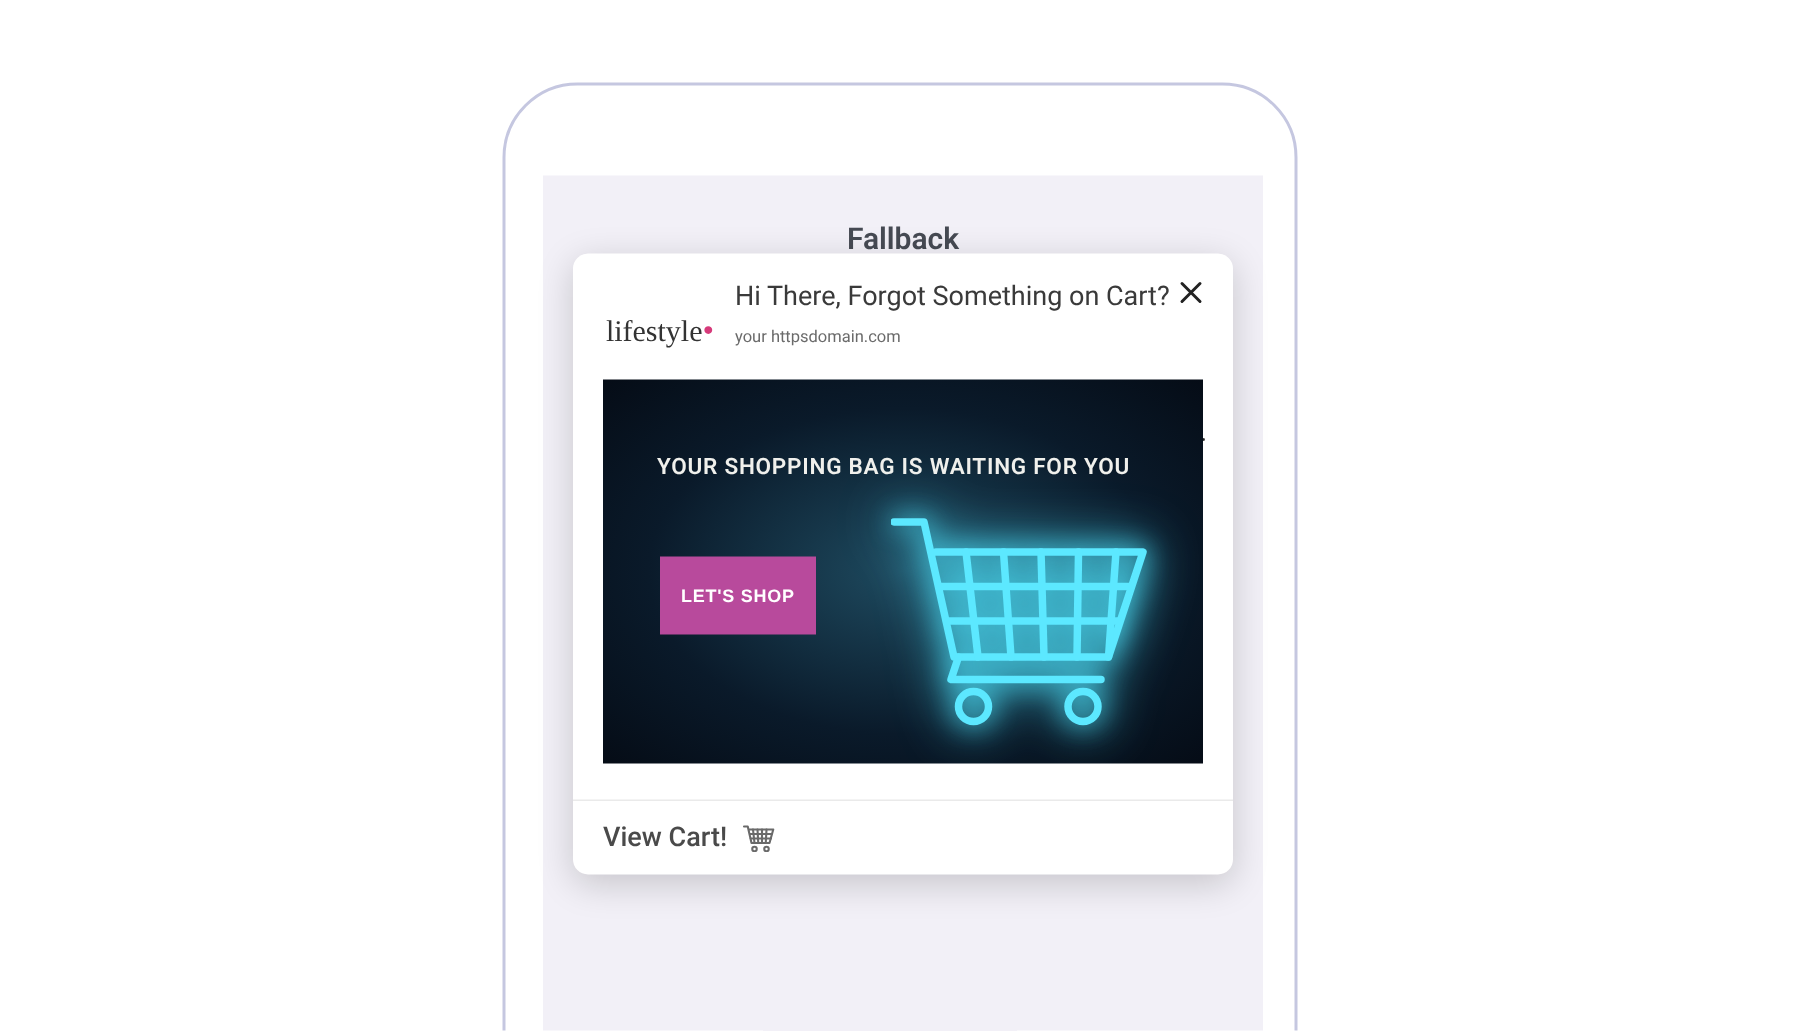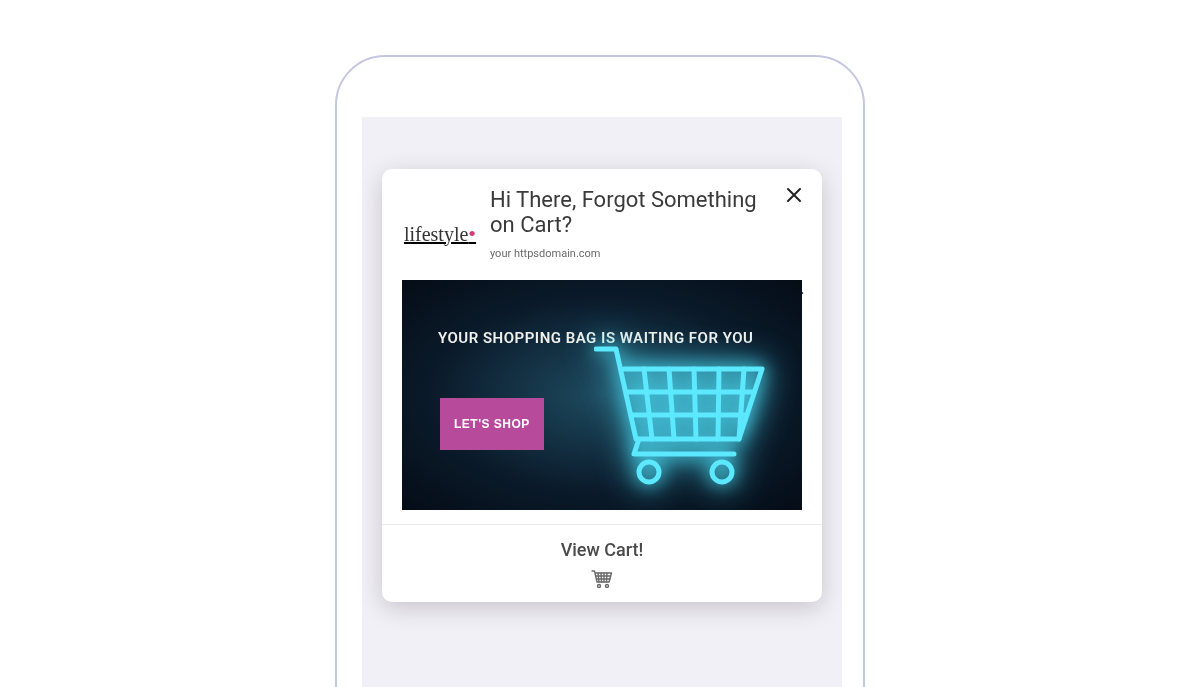--- a/index.html
+++ b/index.html
@@ -50,39 +50,38 @@
       display: flex;
       padding: 18px 18px 10px 18px;
       position: relative;
     }
     .logo-box {
       width: 80px;
       display: flex;
       align-items: center;
       justify-content: center;
       padding-top: 20px;
-      text-decoration: underline;
     }
     .logo-text {
       font-family: Georgia, serif;
       font-size: 20px;
       color: #333333;
       font-weight: 400;
     }
     .logo-text .dot {
       color: #d63a7a;
       font-size: 22px;
     }
     .notif-content {
       flex: 1;
       padding-left: 10px;
       padding-right: 20px;
     }
     .notif-title {
-      font-size: 22px;
+      font-size: 18px;
       color: #3a3a3a;
       margin-bottom: 10px;
       font-weight: 400;
     }
     .notif-body {
       font-size: 17px;
       color: #3a3a3a;
       line-height: 1.35;
       margin-bottom: 10px;
       font-weight: 400;
@@ -103,22 +102,22 @@
     .gear-icon {
       position: absolute;
       right: 16px;
       top: 116px;
       width: 18px;
       height: 18px;
       cursor: pointer;
     }
     .gear-icon svg { width: 16px; height: 16px; }
     .hero-image {
-      margin: 10px 20px 14px 20px;
-      height: 230px;
+      margin: 10px 20px 24px 20px;
+      height: 256px;
       background: radial-gradient(ellipse at center, #1e4a5f 0%, #0a1a2a 60%, #050c16 100%);
       position: relative;
       overflow: hidden;
     }
     .hero-text {
       position: absolute;
       left: 36px;
       top: 46px;
       right: 36px;
     }
@@ -153,38 +152,38 @@
       width: 100%;
       height: 100%;
       filter: drop-shadow(0 0 8px #4ad8f0) drop-shadow(0 0 16px #4ad8f0);
     }
     .action-bar {
       border-top: 1px solid #eaeaea;
       padding: 14px 20px;
       display: flex;
       align-items: center;
       gap: 10px;
-      flex-direction: column;
     }
     .action-text {
       font-size: 18px;
       color: #4a4a4a;
       font-weight: 500;
     }
     .action-cart-icon {
       width: 22px;
       height: 18px;
     }
     .action-cart-icon svg { width: 100%; height: 100%; }
   </style>
 </head>
 <body>
 
 <div class="device-frame">
   <div class="device-inner">
+    <div class="fallback-label">Fallback</div>
 
     <div class="notification-card">
       <div class="notif-header">
         <div class="logo-box">
           <span class="logo-text"><span>lifestyle</span><span class="dot">•</span></span>
         </div>
         <div class="notif-content">
           <div class="notif-title">Hi There, Forgot Something on Cart?</div>
           <div class="notif-domain">your httpsdomain.com</div>
         </div>

